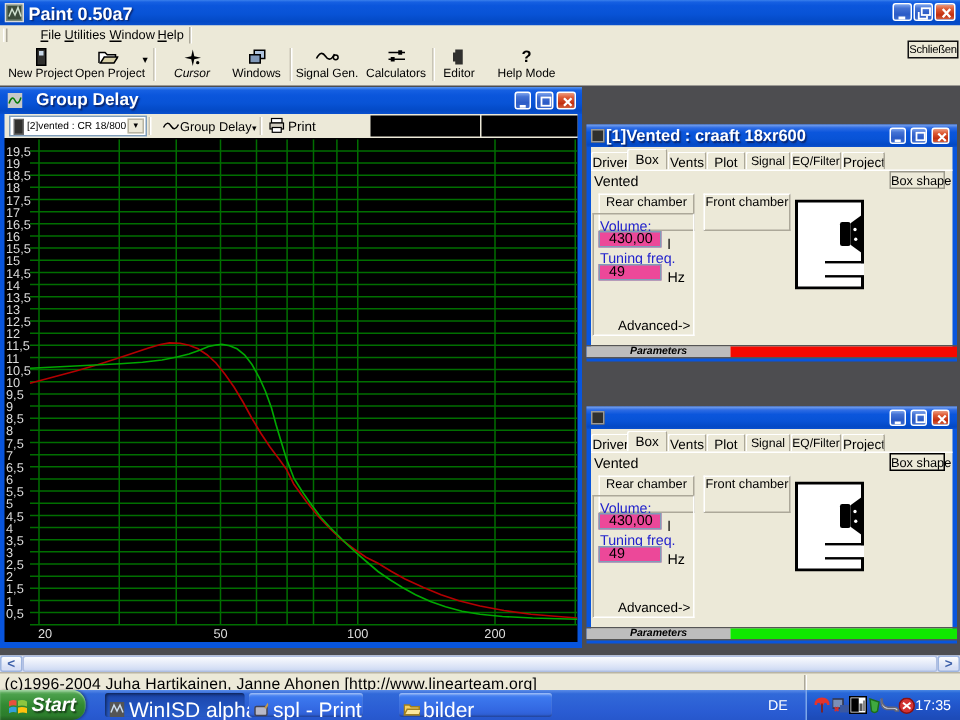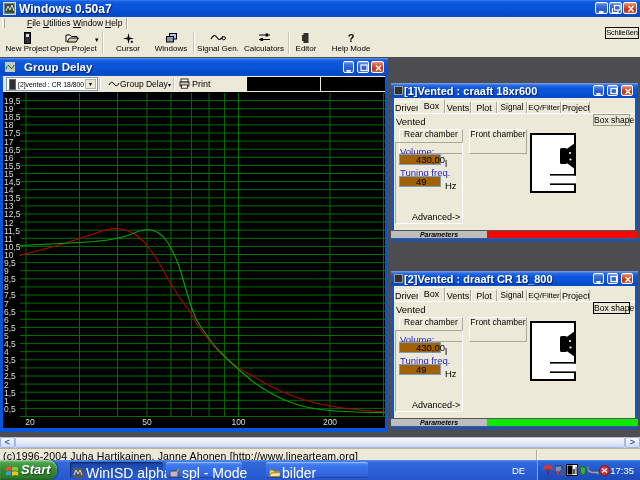--- a/index.html
+++ b/index.html
@@ -63,22 +63,22 @@
 .tab.sel { top:1px; height:14px; z-index:2; }
 .pagetop { position:absolute; left:0px; top:15px; width:241px; height:1px; background:#fff; }
 .lbl { position:absolute; color:#000; font-size:9.5px; white-space:nowrap; }
 .blbl { position:absolute; color:#2222CC; font-size:9.5px; white-space:nowrap; }
 .boxshape { position:absolute; left:199px; top:16px; width:37px; height:12px; background:#ECE9D8;
   font-size:8.5px; line-height:11px; color:#000; white-space:nowrap; }
 .chbtn { position:absolute; height:25px; background:#ECE9D8; border:1px solid #fff;
   border-right-color:#ACA899; border-bottom-color:#ACA899; text-align:center; font-size:8.5px; line-height:9px; color:#000; white-space:nowrap; }
 .grp { position:absolute; left:1px; top:44px; width:68px; height:82px;
   border:1px solid #ACA899; border-right-color:#fff; border-bottom-color:#fff; }
-.tbox { position:absolute; height:11px; background:#a16207; border:1px solid #7F9DB9;
-  font-size:9.5px; line-height:9px; padding-left:16px; color:#000; }
+.tbox { position:absolute; height:11px; background:#ec4899; border:1px solid #7F9DB9;
+  font-size:9.5px; line-height:9px; padding-left:6px; color:#000; }
 .boxdiag { position:absolute; left:136px; top:35px; }
 .parbar { position:absolute; left:-3px; top:132px; width:247px; height:9px; border-top:1px solid #555; border-bottom:1px solid #555; }
 .parlab { position:absolute; left:0; top:0; width:96px; height:7px; background:#BDBDBD;
   font-size:7px; font-weight:bold; font-style:italic; text-align:center; line-height:7px; color:#000; }
 .parcol { position:absolute; left:96px; top:0; width:151px; height:7px; }
 
 
 #hscroll { position:absolute; left:0; top:437px; width:640px; height:11px; background:#D7DFF5; }
 .sbtn { position:absolute; top:0px; width:15px; height:11px; background:linear-gradient(180deg,#FDFDFD,#D7DFF5 80%);
   border:1px solid #9DB4DE; border-radius:2px; color:#3B5EA8; font-size:9px; line-height:9px; text-align:center; font-weight:bold; }
@@ -109,21 +109,21 @@
 #de { position:absolute; left:512px; top:5px; color:#fff; font-size:9.5px; }
 </style></head>
 <body>
 
 <div id="mtitle">
   <svg style="position:absolute;left:3px;top:2px" width="13" height="13" viewBox="0 0 13 13">
     <rect x="0.5" y="0.5" width="12" height="12" fill="#7a8a7a" stroke="#dadada"></rect>
     <rect x="2" y="2" width="9" height="9" fill="#3c4c3c"></rect>
     <path d="M3 9 L5 4 L7 8 L9 3 L11 9" stroke="#cfe0cf" stroke-width="1" fill="none"></path>
   </svg>
-  <div class="ttext">Windows 0.50a7</div>
+  <div class="ttext">Paint 0.50a7</div>
   <div class="wbtn" style="left:595px;top:2px;width:13px;height:12px;">
       <svg width="13" height="12" viewBox="0 0 13 12">
         <rect x="3" y="8" width="4.5" height="2" fill="#fff"></rect>
       </svg>
     </div>
   <div class="wbtn" style="left:609px;top:2px;width:13px;height:12px;">
       <svg width="13" height="12" viewBox="0 0 13 12">
         <rect x="4.5" y="2.5" width="5.5" height="4.5" fill="none" stroke="#fff" stroke-width="1.2"></rect>
         <path d="M2.5 5 v4.5 h5.5 v-2" fill="none" stroke="#fff" stroke-width="1.2"></path>
       </svg>
@@ -152,21 +152,21 @@
         </svg></div>
     New Project</div>
   <div class="tbitem" style="left:50px;width:44px;">
     <div class="ic"><svg width="14" height="12" viewBox="0 0 14 12">
           <path d="M1 10 L1 3 L5 3 L6.5 4.5 L12 4.5 L12 6" fill="#fff" stroke="#000"></path>
           <path d="M2 10 L4.5 6 L13.5 6 L11 10 Z" fill="#d8d0a8" stroke="#000"></path>
         </svg></div>
     Open Project</div>
   <div style="position:absolute;left:95px;top:6px;font-size:7px;color:#000;">▾</div>
   <div class="tbsep" style="left:102px;"></div>
-  <div class="tbitem" style="left:112px;width:32px;">
+  <div class="tbitem" style="left:112px;width:32px;font-style:italic;">
     <div class="ic"><svg width="13" height="13" viewBox="0 0 13 13">
           <path d="M6.5 1 L7.5 5.5 L12 6.5 L7.5 7.5 L6.5 12 L5.5 7.5 L1 6.5 L5.5 5.5 Z" fill="#000"></path>
           <circle cx="9.8" cy="9.8" r="1.1" fill="#000"></circle>
         </svg></div>
     Cursor</div>
   <div class="tbitem" style="left:152px;width:38px;">
     <div class="ic"><svg width="13" height="12" viewBox="0 0 13 12">
           <rect x="4.5" y="1.5" width="7" height="5.5" fill="#b0c4de" stroke="#000"></rect>
           <rect x="1.5" y="4.5" width="7" height="5.5" fill="#8098b8" stroke="#000"></rect>
         </svg></div>
@@ -408,21 +408,20 @@
   <div class="parbar">
     <div class="parlab">Parameters</div>
     <div class="parcol" style="background:#f50800;"></div>
   </div>
  </div>
 </div>
 
 <div class="pwin" style="top:214px;">
  <div class="ptitle">
   <div class="picon"></div>
-  <div class="pttext">[2]Vented : draaft CR 18_800</div>
   <div class="wbtn" style="left:202px;top:2px;width:11px;height:11px;">
           <svg width="11" height="11" viewBox="0 0 11 11">
             <rect x="2.5" y="7" width="4" height="1.8" fill="#fff"></rect>
           </svg>
         </div>
   <div class="wbtn" style="left:216px;top:2px;width:11px;height:11px;">
           <svg width="11" height="11" viewBox="0 0 11 11">
             <rect x="3" y="2.5" width="5.5" height="5" fill="none" stroke="#fff" stroke-width="1.2"></rect>
           </svg>
         </div>
@@ -497,21 +496,21 @@
           <rect width="10" height="10" fill="#555"></rect>
           <path d="M1 7 L3 2 L5 6 L7 2 L9 7" stroke="#cde" fill="none"></path>
         </svg></div>
     <div class="ttxt">WinISD alpha</div>
   </div>
   <div class="taskbtn tnorm" style="left:166px;width:76px;">
     <div class="ticon"><svg width="10" height="10" viewBox="0 0 10 10">
           <rect x="1" y="3" width="8" height="6" rx="1" fill="#b8b8c8" stroke="#445"></rect>
           <path d="M7 4 L9.5 0.5 L10 2 L8.5 4.5 Z" fill="#c59a48"></path>
         </svg></div>
-    <div class="ttxt">spl - Mode</div>
+    <div class="ttxt">spl - Print</div>
   </div>
   <div class="taskbtn tnorm" style="left:266px;width:102px;">
     <div class="ticon"><svg width="11" height="10" viewBox="0 0 11 10">
           <path d="M0.5 8.5 L0.5 2 L4 2 L5 3.2 L10.5 3.2 L10.5 8.5 Z" fill="#F7D064" stroke="#A08020"></path>
           <path d="M0.5 8.5 L2.5 4.8 L12 4.8 L10.5 8.5 Z" fill="#FCE79C" stroke="#A08020"></path>
         </svg></div>
     <div class="ttxt">bilder</div>
   </div>
   <div id="de">DE</div>
   <div id="systray">

